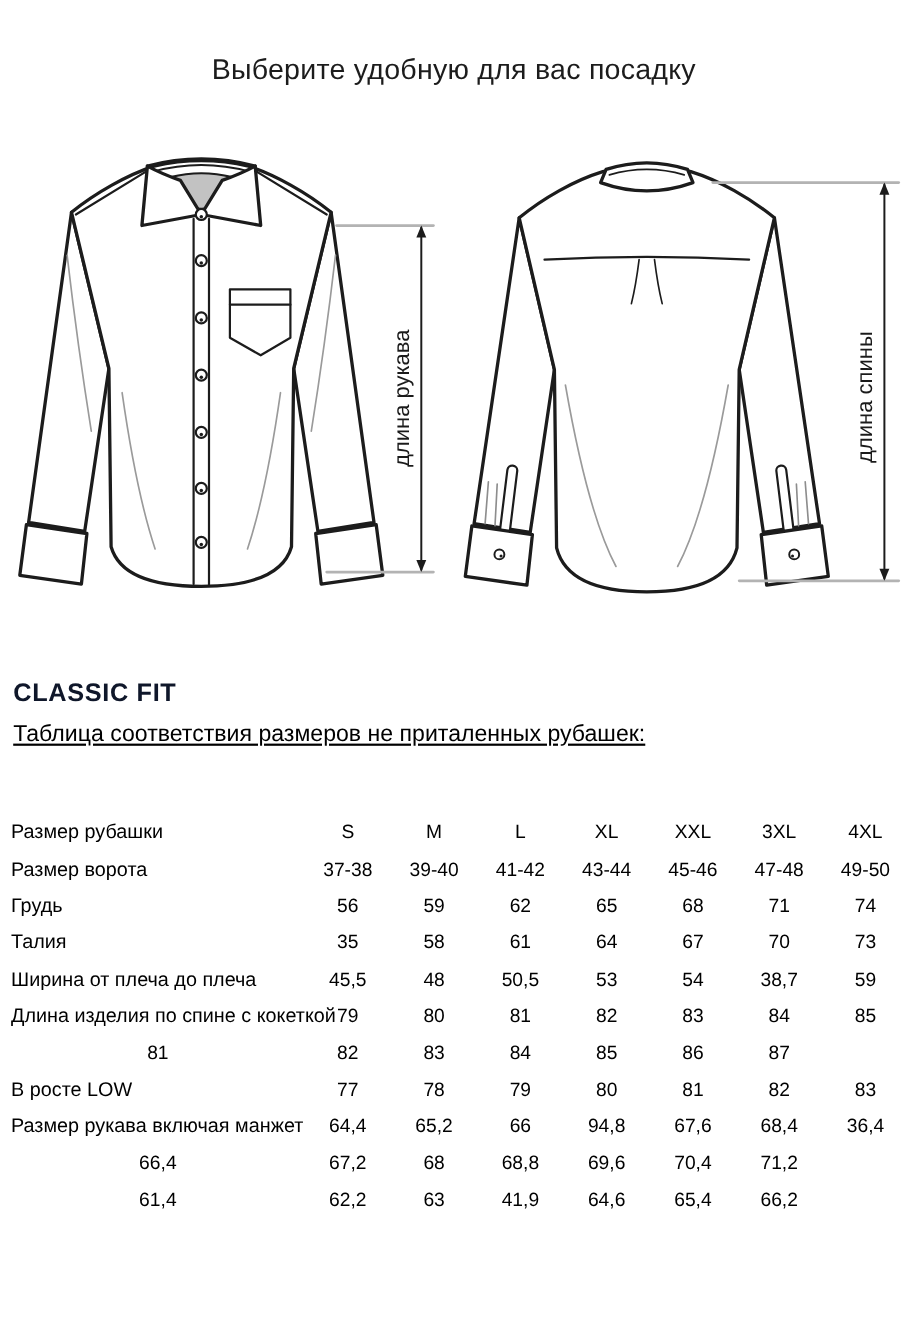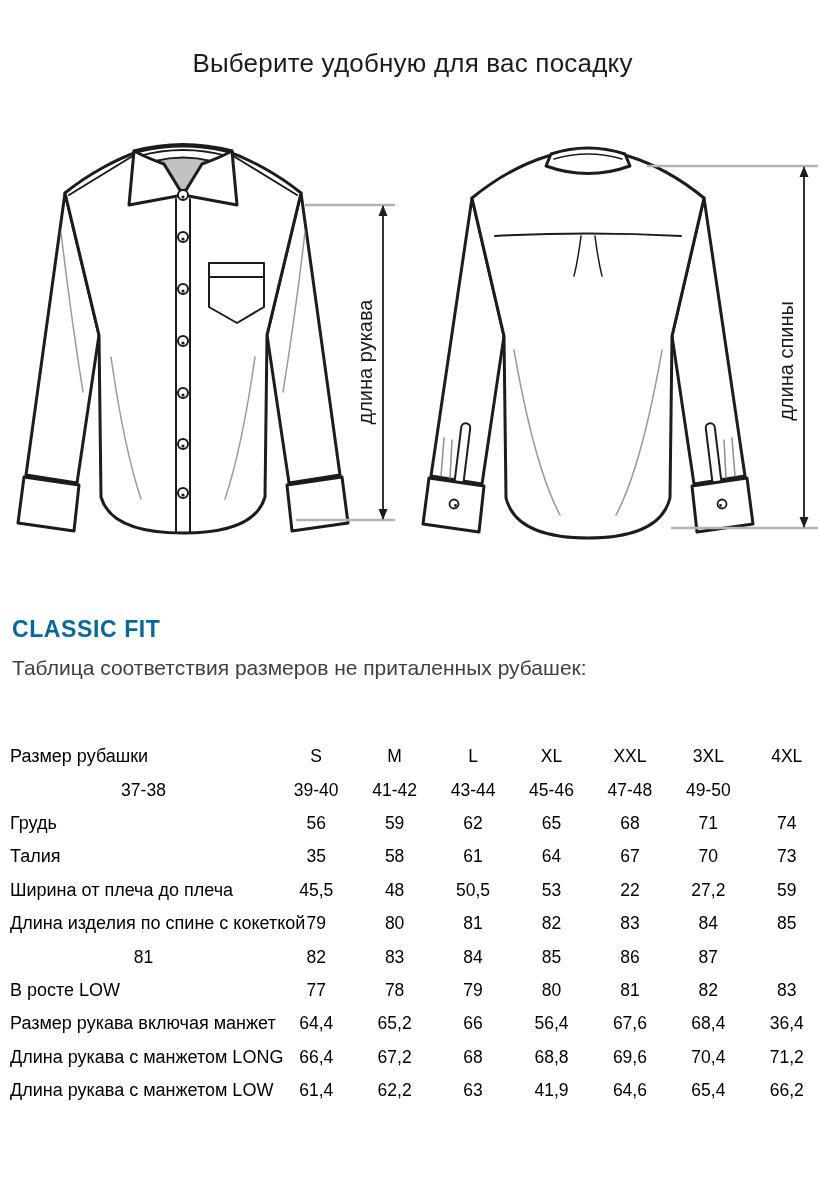--- a/index.html
+++ b/index.html
@@ -7,25 +7,25 @@
     position:relative;width:825px;height:1200px;background:#ffffff;
     font-family:"Liberation Sans",sans-serif;color:#1a1a1a;overflow:hidden;
   }
   .title{
     position:absolute;top:48px;left:0;width:825px;text-align:center;
     font-size:26px;font-weight:400;letter-spacing:.2px;margin:0;color:#1c1c1c;
   }
   .figure{position:absolute;top:118px;left:0;}
   .fit-heading{
     position:absolute;top:616px;left:12px;margin:0;
-    font-size:23px;font-weight:700;letter-spacing:.6px;color:#0369a1;text-align:center;
+    font-size:23px;font-weight:700;letter-spacing:.6px;color:#0f172a;text-align:center;
   }
   .table-caption{
     position:absolute;top:656px;left:12px;margin:0;
-    font-size:21px;font-weight:400;color:#404040;
+    font-size:21px;font-weight:400;color:#000000;text-decoration:underline;
   }
   .size-table{position:absolute;top:740px;left:10px;width:816px;}
   .trow{
     display:grid;grid-template-columns:267px repeat(7,1fr);
     height:33.4px;align-items:center;
   }
   .tlabel{font-size:18px;text-align:left;white-space:nowrap;color:#000;}
   .tcell{font-size:17.5px;text-align:center;color:#000;}
   .dimtext{font-size:20px;fill:#1a1a1a;}
 </style>
@@ -150,20 +150,21 @@
         <div class="tlabel">Размер рубашки</div>
         <div class="tcell">S</div>
         <div class="tcell">M</div>
         <div class="tcell">L</div>
         <div class="tcell">XL</div>
         <div class="tcell">XXL</div>
         <div class="tcell">3XL</div>
         <div class="tcell">4XL</div>
       </div>
       <div class="trow">
+        <div class="tlabel">Размер ворота</div>
         <div class="tcell">37-38</div>
         <div class="tcell">39-40</div>
         <div class="tcell">41-42</div>
         <div class="tcell">43-44</div>
         <div class="tcell">45-46</div>
         <div class="tcell">47-48</div>
         <div class="tcell">49-50</div>
       </div>
       <div class="trow">
         <div class="tlabel">Грудь</div>
@@ -184,22 +185,22 @@
         <div class="tcell">67</div>
         <div class="tcell">70</div>
         <div class="tcell">73</div>
       </div>
       <div class="trow">
         <div class="tlabel">Ширина от плеча до плеча</div>
         <div class="tcell">45,5</div>
         <div class="tcell">48</div>
         <div class="tcell">50,5</div>
         <div class="tcell">53</div>
-        <div class="tcell">22</div>
-        <div class="tcell">27,2</div>
+        <div class="tcell">54</div>
+        <div class="tcell">38,7</div>
         <div class="tcell">59</div>
       </div>
       <div class="trow">
         <div class="tlabel">Длина изделия по спине с кокеткой</div>
         <div class="tcell">79</div>
         <div class="tcell">80</div>
         <div class="tcell">81</div>
         <div class="tcell">82</div>
         <div class="tcell">83</div>
         <div class="tcell">84</div>
@@ -222,37 +223,35 @@
         <div class="tcell">80</div>
         <div class="tcell">81</div>
         <div class="tcell">82</div>
         <div class="tcell">83</div>
       </div>
       <div class="trow">
         <div class="tlabel">Размер рукава включая манжет</div>
         <div class="tcell">64,4</div>
         <div class="tcell">65,2</div>
         <div class="tcell">66</div>
-        <div class="tcell">56,4</div>
+        <div class="tcell">94,8</div>
         <div class="tcell">67,6</div>
         <div class="tcell">68,4</div>
         <div class="tcell">36,4</div>
       </div>
       <div class="trow">
-        <div class="tlabel">Длина рукава с манжетом LONG</div>
         <div class="tcell">66,4</div>
         <div class="tcell">67,2</div>
         <div class="tcell">68</div>
         <div class="tcell">68,8</div>
         <div class="tcell">69,6</div>
         <div class="tcell">70,4</div>
         <div class="tcell">71,2</div>
       </div>
       <div class="trow">
-        <div class="tlabel">Длина рукава с манжетом LOW</div>
         <div class="tcell">61,4</div>
         <div class="tcell">62,2</div>
         <div class="tcell">63</div>
         <div class="tcell">41,9</div>
         <div class="tcell">64,6</div>
         <div class="tcell">65,4</div>
         <div class="tcell">66,2</div>
       </div>
     </div>
 

